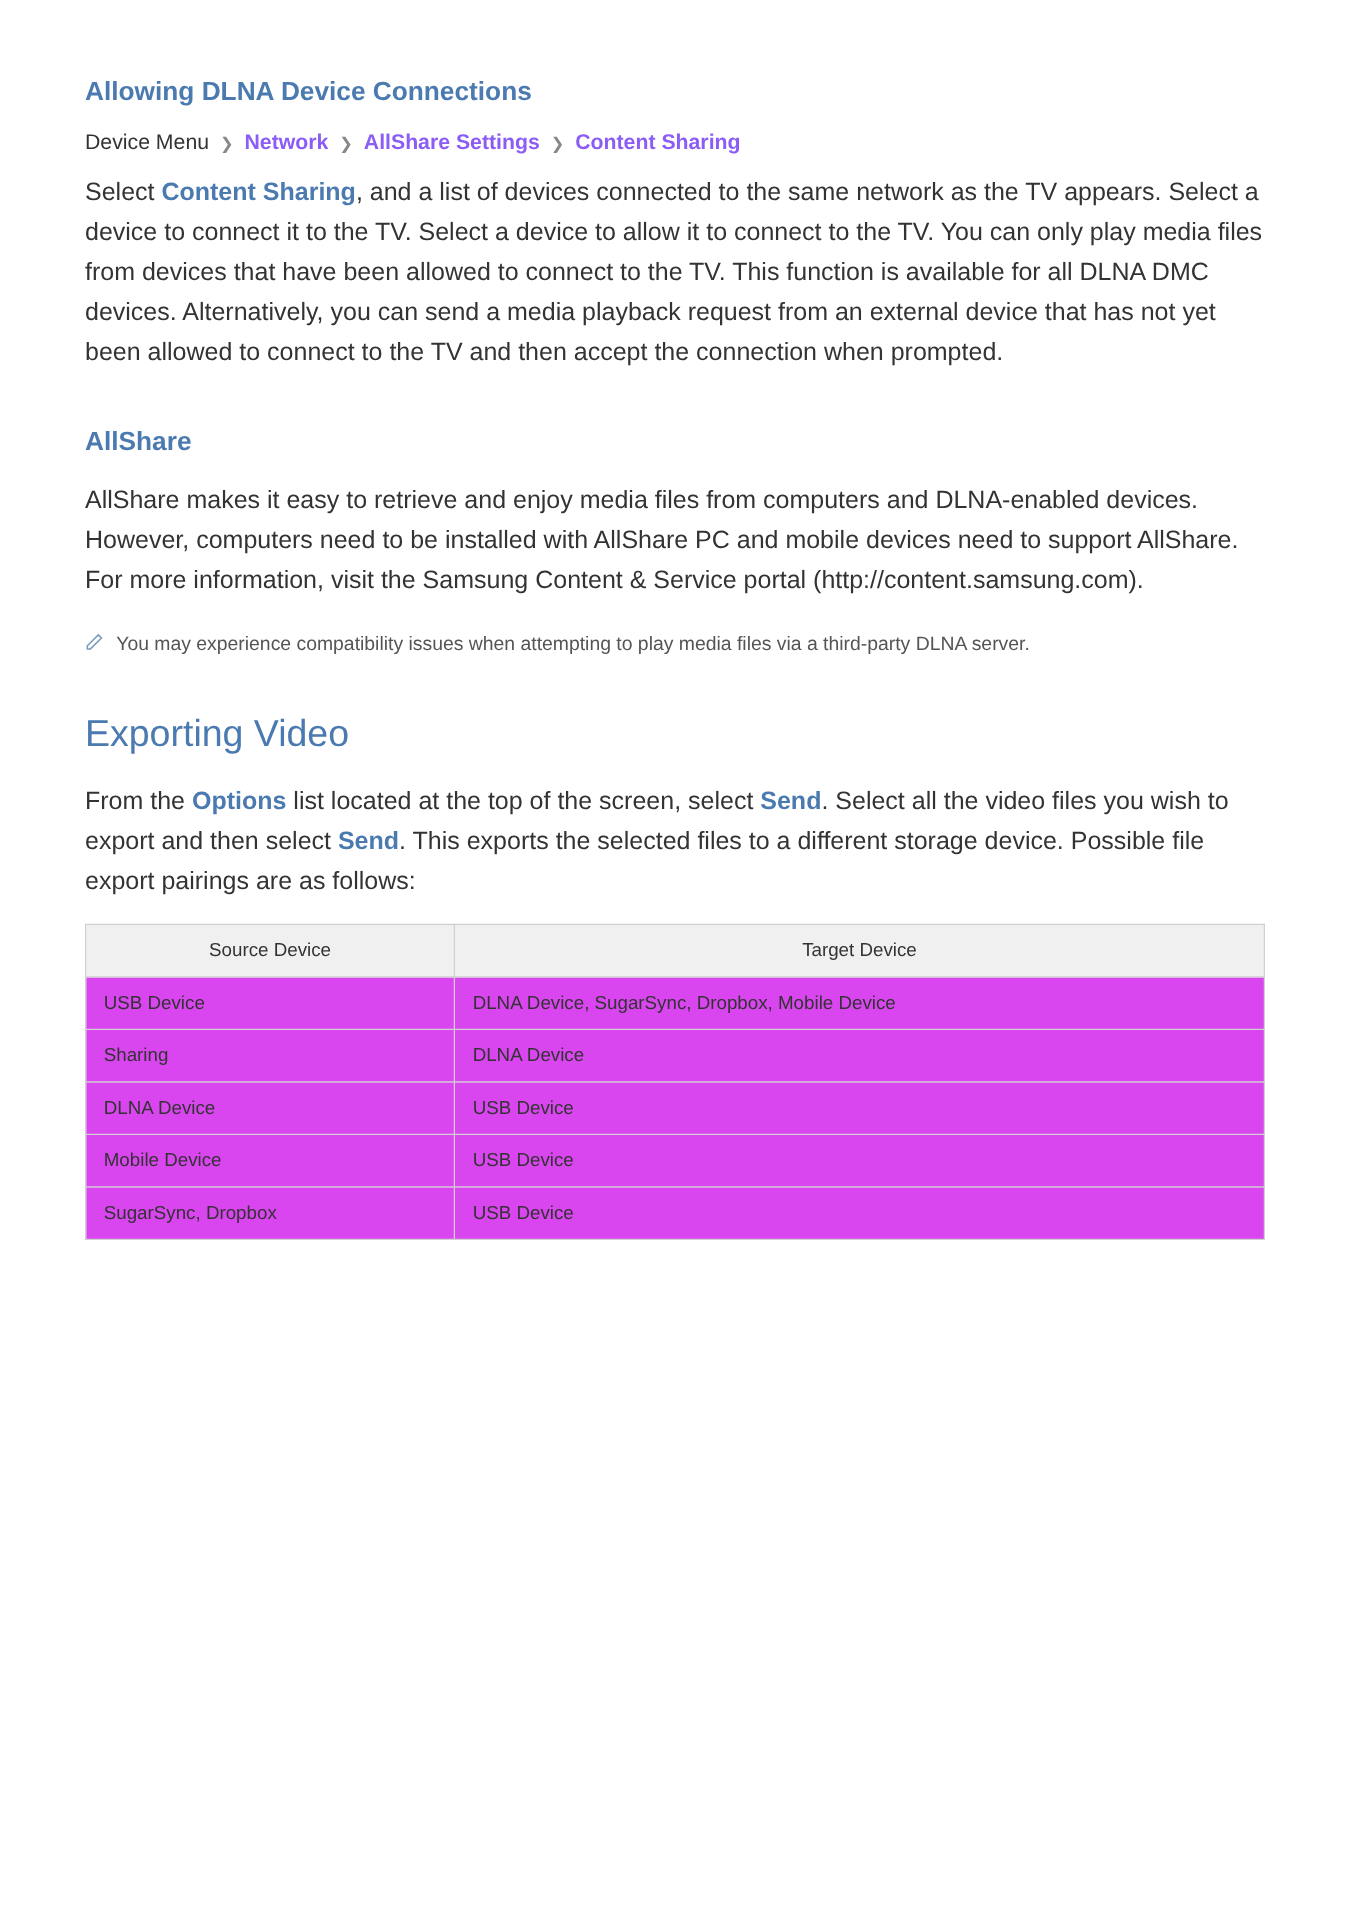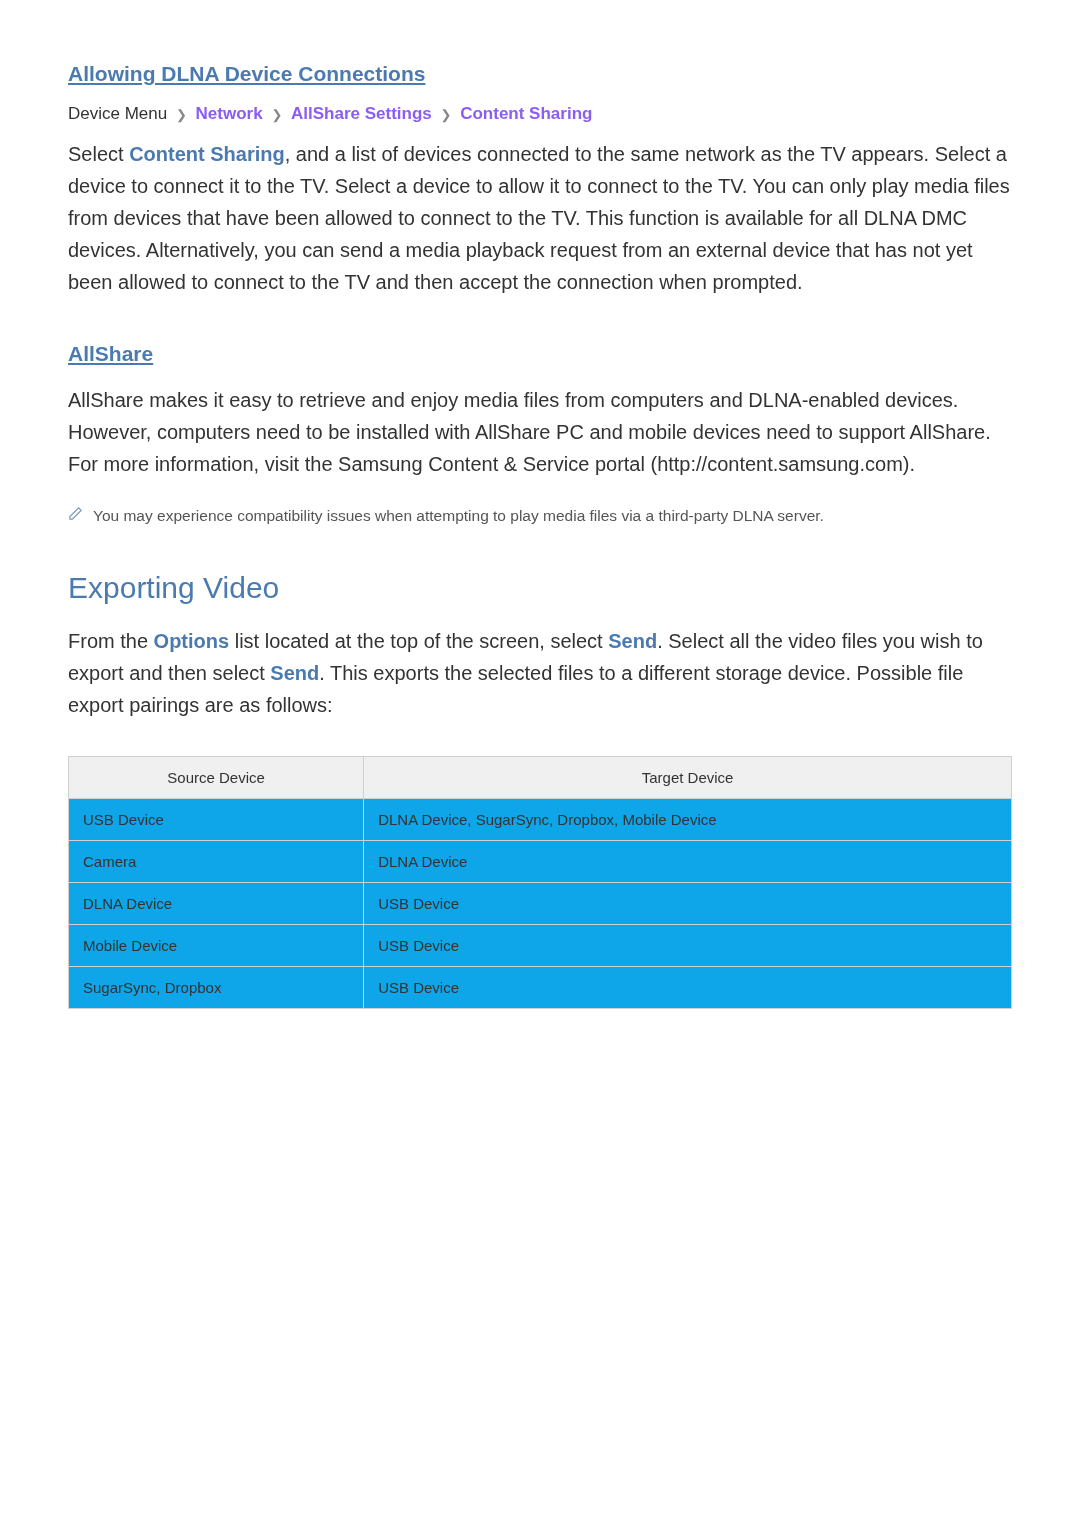--- a/index.html
+++ b/index.html
@@ -13,21 +13,20 @@
       width: 1080px;
       height: 1527px;
       padding: 62px 68px;
       color: #333;
     }
     .section-heading {
       color: #4a7ab0;
       font-size: 21px;
       font-weight: bold;
       margin-bottom: 18px;
-      text-decoration: underline;
     }
     .breadcrumb {
       font-size: 17px;
       color: #333;
       margin-bottom: 14px;
     }
     .breadcrumb .link {
       color: #8b5cf6;
       font-weight: bold;
     }
@@ -67,36 +66,36 @@
     .main-heading {
       color: #4a7ab0;
       font-size: 30px;
       font-weight: normal;
       margin-top: 44px;
       margin-bottom: 20px;
     }
     table {
       width: 100%;
       border-collapse: collapse;
-      margin-top: 35px;
+      margin-top: 18px;
     }
     th, td {
       border: 1px solid #d0d0d0;
       padding: 12px 14px;
       text-align: left;
       font-size: 15px;
       color: #333;
     }
     th {
       background: #f0f0f0;
       font-weight: normal;
       text-align: center;
     }
     td {
-      background: #0ea5e9;
+      background: #d946ef;
     }
   </style>
 </head>
 <body>
 
 <div class="section">
   <h3 class="section-heading">Allowing DLNA Device Connections</h3>
   <div class="breadcrumb">
     <span>Device Menu</span>
     <span class="sep">❯</span>
@@ -135,21 +134,21 @@
         <th>Source Device</th>
         <th>Target Device</th>
       </tr>
     </thead>
     <tbody>
       <tr>
         <td>USB Device</td>
         <td>DLNA Device, SugarSync, Dropbox, Mobile Device</td>
       </tr>
       <tr>
-        <td>Camera</td>
+        <td>Sharing</td>
         <td>DLNA Device</td>
       </tr>
       <tr>
         <td>DLNA Device</td>
         <td>USB Device</td>
       </tr>
       <tr>
         <td>Mobile Device</td>
         <td>USB Device</td>
       </tr>

